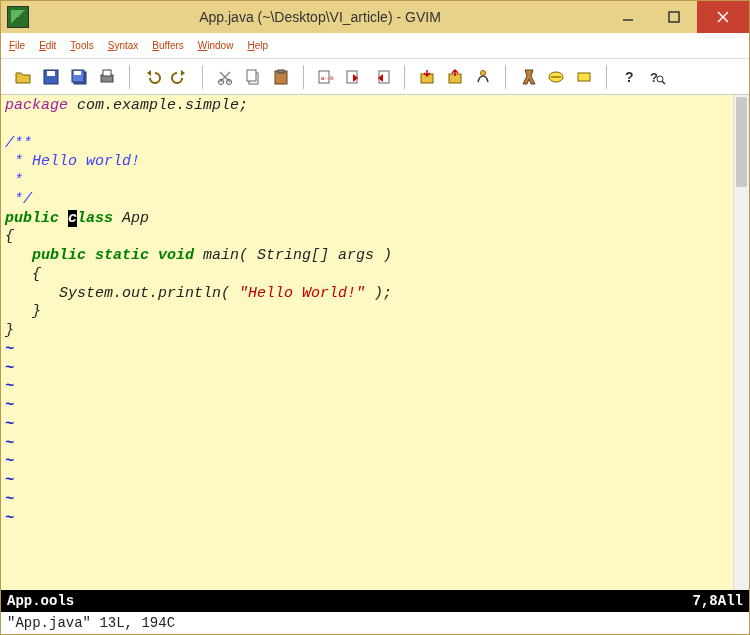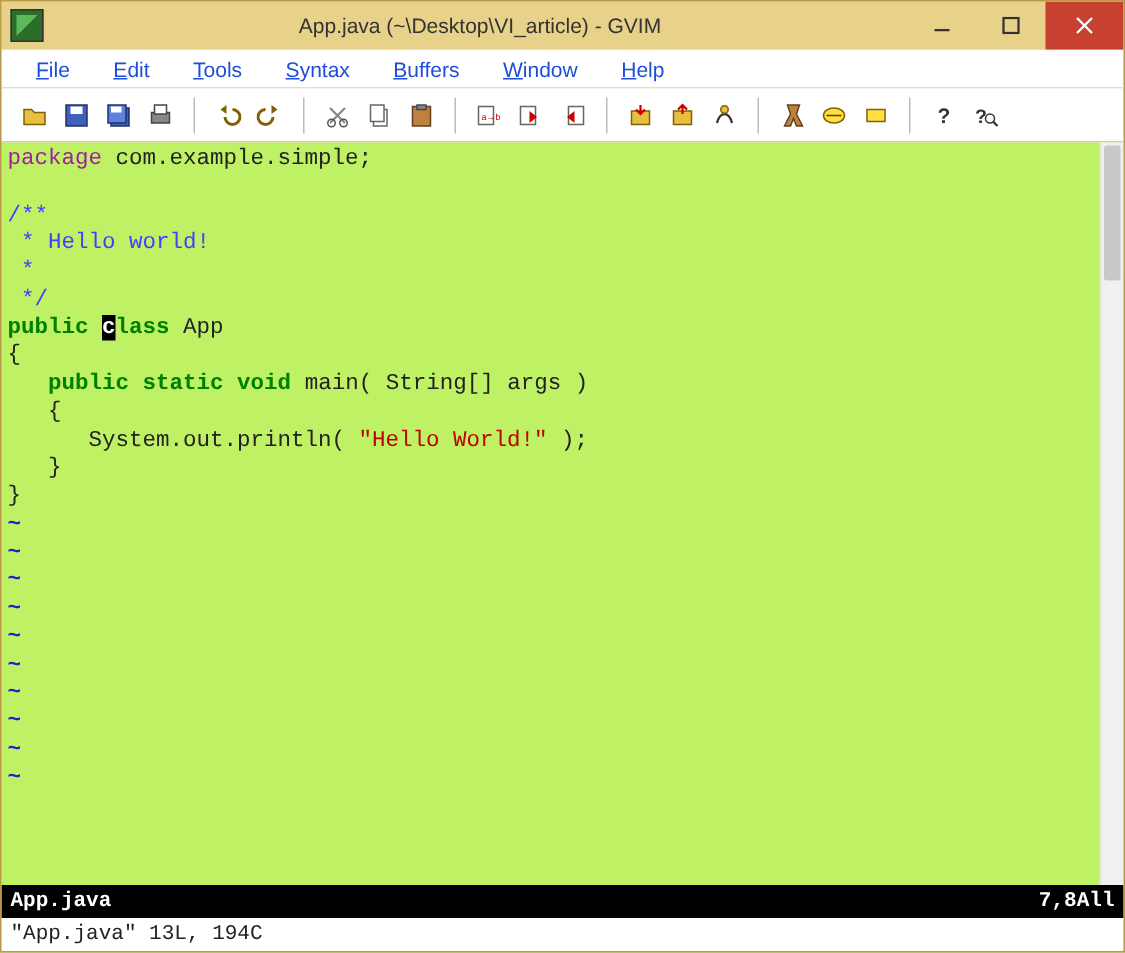--- a/index.html
+++ b/index.html
@@ -55,24 +55,23 @@
   .menubar {
     height: 26px;
     background: #fff;
     display: flex;
     align-items: center;
     padding: 0 8px;
     gap: 14px;
     border-bottom: 1px solid #ddd;
   }
   .menubar .menu-item {
-    color: #1d4ed8;
-    font-size: 14px;
+    color: #c2410c;
+    font-size: 10px;
     cursor: default;
-    margin-left: 15px;
   }
   .menubar .menu-item .ul { text-decoration: underline; }
 
   .toolbar {
     height: 36px;
     background: #fff;
     display: flex;
     align-items: center;
     padding: 0 10px;
     gap: 4px;
@@ -87,22 +86,23 @@
     width: 24px; height: 24px;
     display: flex;
     align-items: center;
     justify-content: center;
     cursor: pointer;
   }
 
   .editor-wrap {
     position: relative;
     height: calc(100% - 32px - 26px - 36px - 22px - 22px);
-    background: #bef264;
-    display: flex;
+    background: #fef9c3;
+    display: flex;
+    font-style: italic;
   }
   .editor {
     flex: 1;
     font-family: "Consolas","Courier New",monospace;
     font-size: 15px;
     line-height: 1.25;
     white-space: pre;
     color: #222;
     padding: 2px 4px;
     overflow: hidden;
@@ -343,21 +343,21 @@
 <span class="tilde">~</span>
 <span class="tilde">~</span>
 <span class="tilde">~</span>
 <span class="tilde">~</span></div>
   <div class="scrollbar-v">
     <div class="thumb"></div>
   </div>
 </div>
 
 <div class="statusbar">
-  <span class="left">App.java</span>
+  <span class="left">App.ools</span>
   <span class="right">
     <span class="pos">7,8</span><span>All</span>
   </span>
 </div>
 
 <div class="cmdline">
   <span>"App.java" 13L, 194C</span>
 </div>
 
 </body></html>

